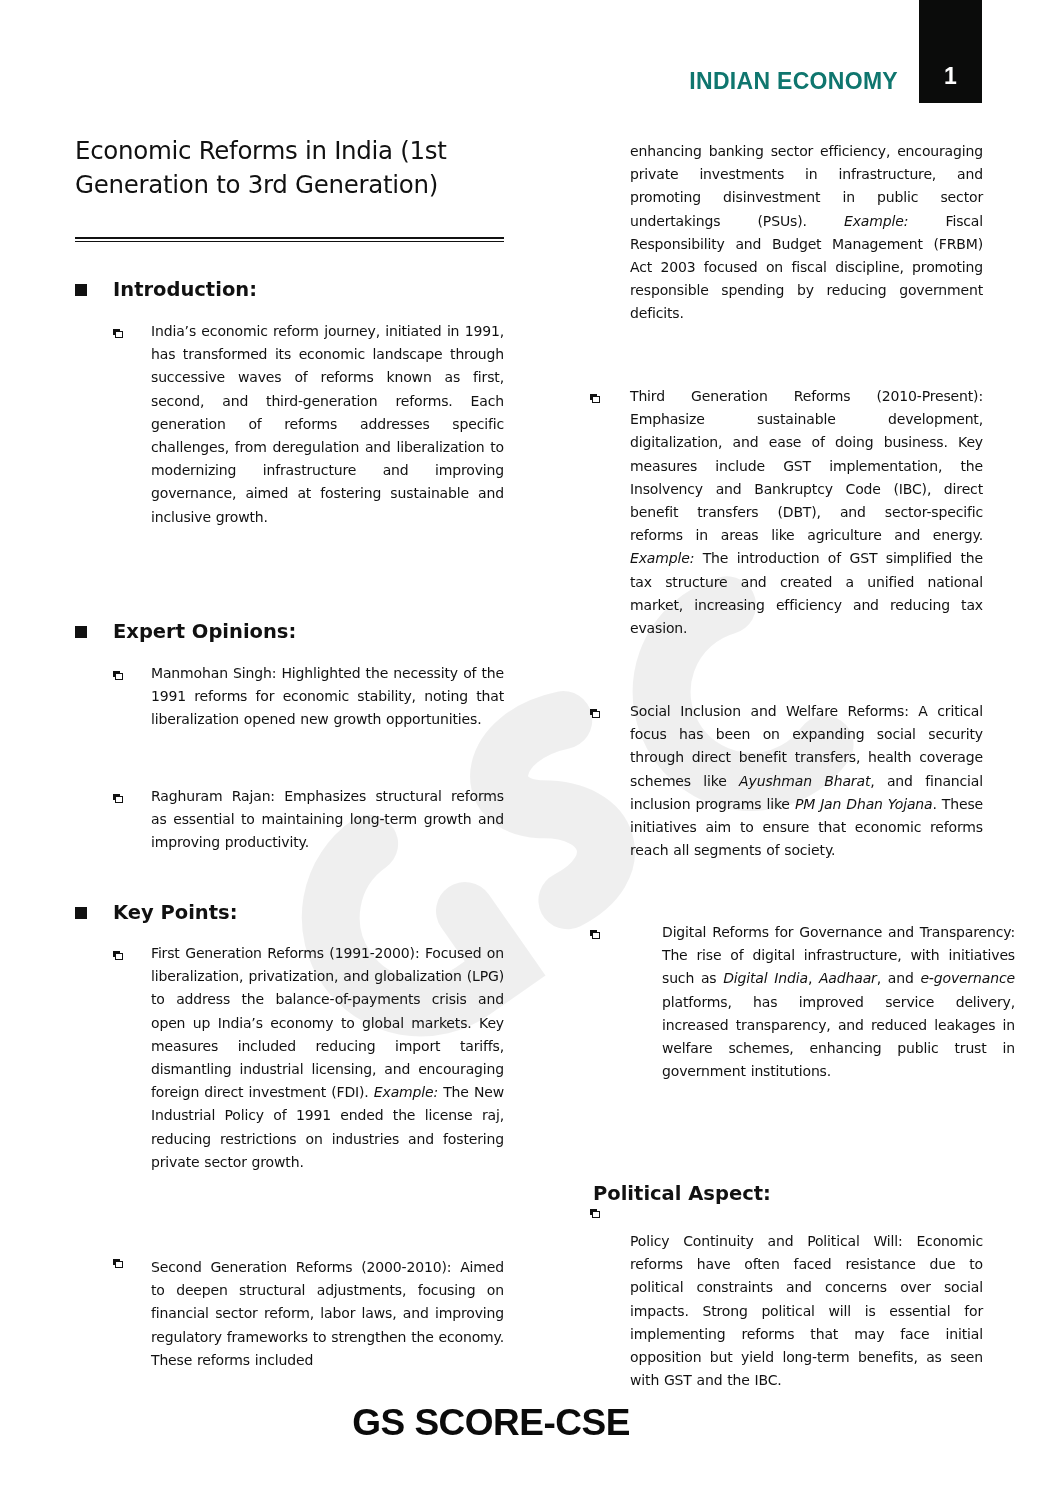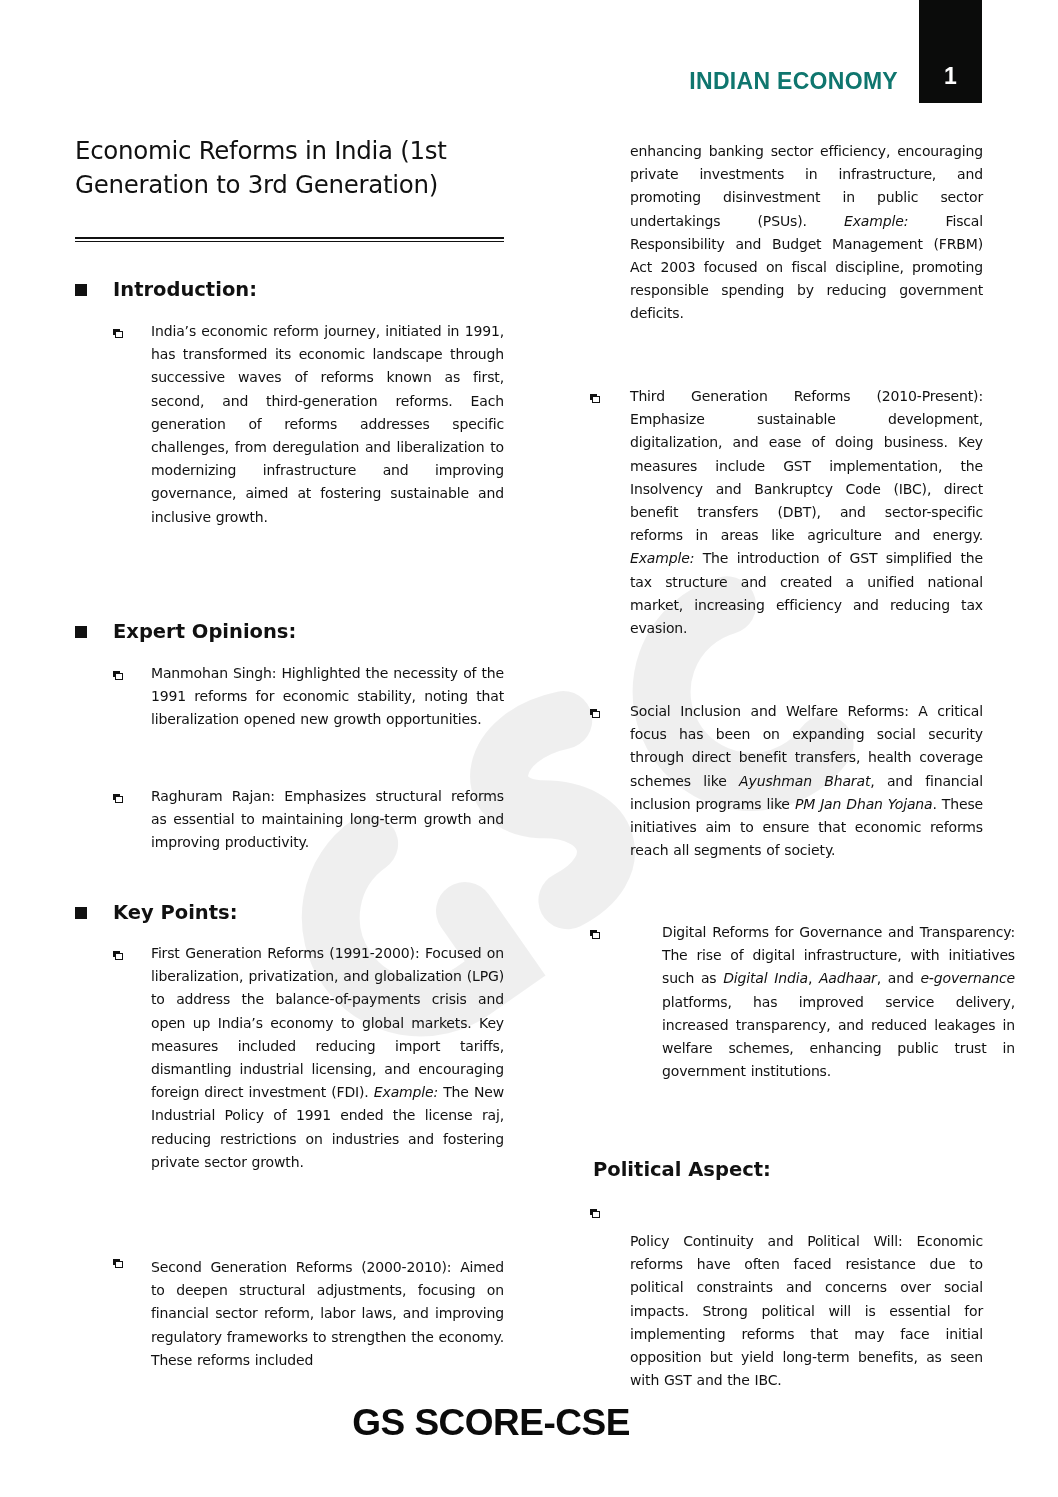--- a/index.html
+++ b/index.html
@@ -158,21 +158,21 @@
 </div>
 
 <div class="item" style="left:590px; top:921px; width:393px;">
   <span class="bullet"></span>
   <div class="text" style="left:40px; top:0; width:353px;margin-left:32px;">
     <b>Digital Reforms for Governance and Transparency:</b><span> The rise of digital infrastructure, with initiatives such as </span><i>Digital India</i><span>, </span><i>Aadhaar</i><span>, and </span><i>e-governance</i><span> platforms, has improved service delivery, increased transparency, and reduced leakages in welfare schemes, enhancing public trust in government institutions.</span>
   </div>
 </div>
 
 <div class="section-head" style="left:593px; top:1158px;">
-  <span class="label" style="left:0;">Political Aspect:</span>
+  <span class="label" style="left:0;margin-top:24px;">Political Aspect:</span>
 </div>
 
 <div class="item" style="left:590px; top:1200px; width:393px;">
   <span class="bullet"></span>
   <div class="text" style="left:40px; top:0; width:353px;margin-top:30px;">
     <b>Policy Continuity and Political Will:</b><span> Economic reforms have often faced resistance due to political constraints and concerns over social impacts. Strong political will is essential for implementing reforms that may face initial opposition but yield long-term benefits, as seen with GST and the IBC.</span>
   </div>
 </div>
 
 <div class="footer-brand">GS SCORE-CSE</div>

